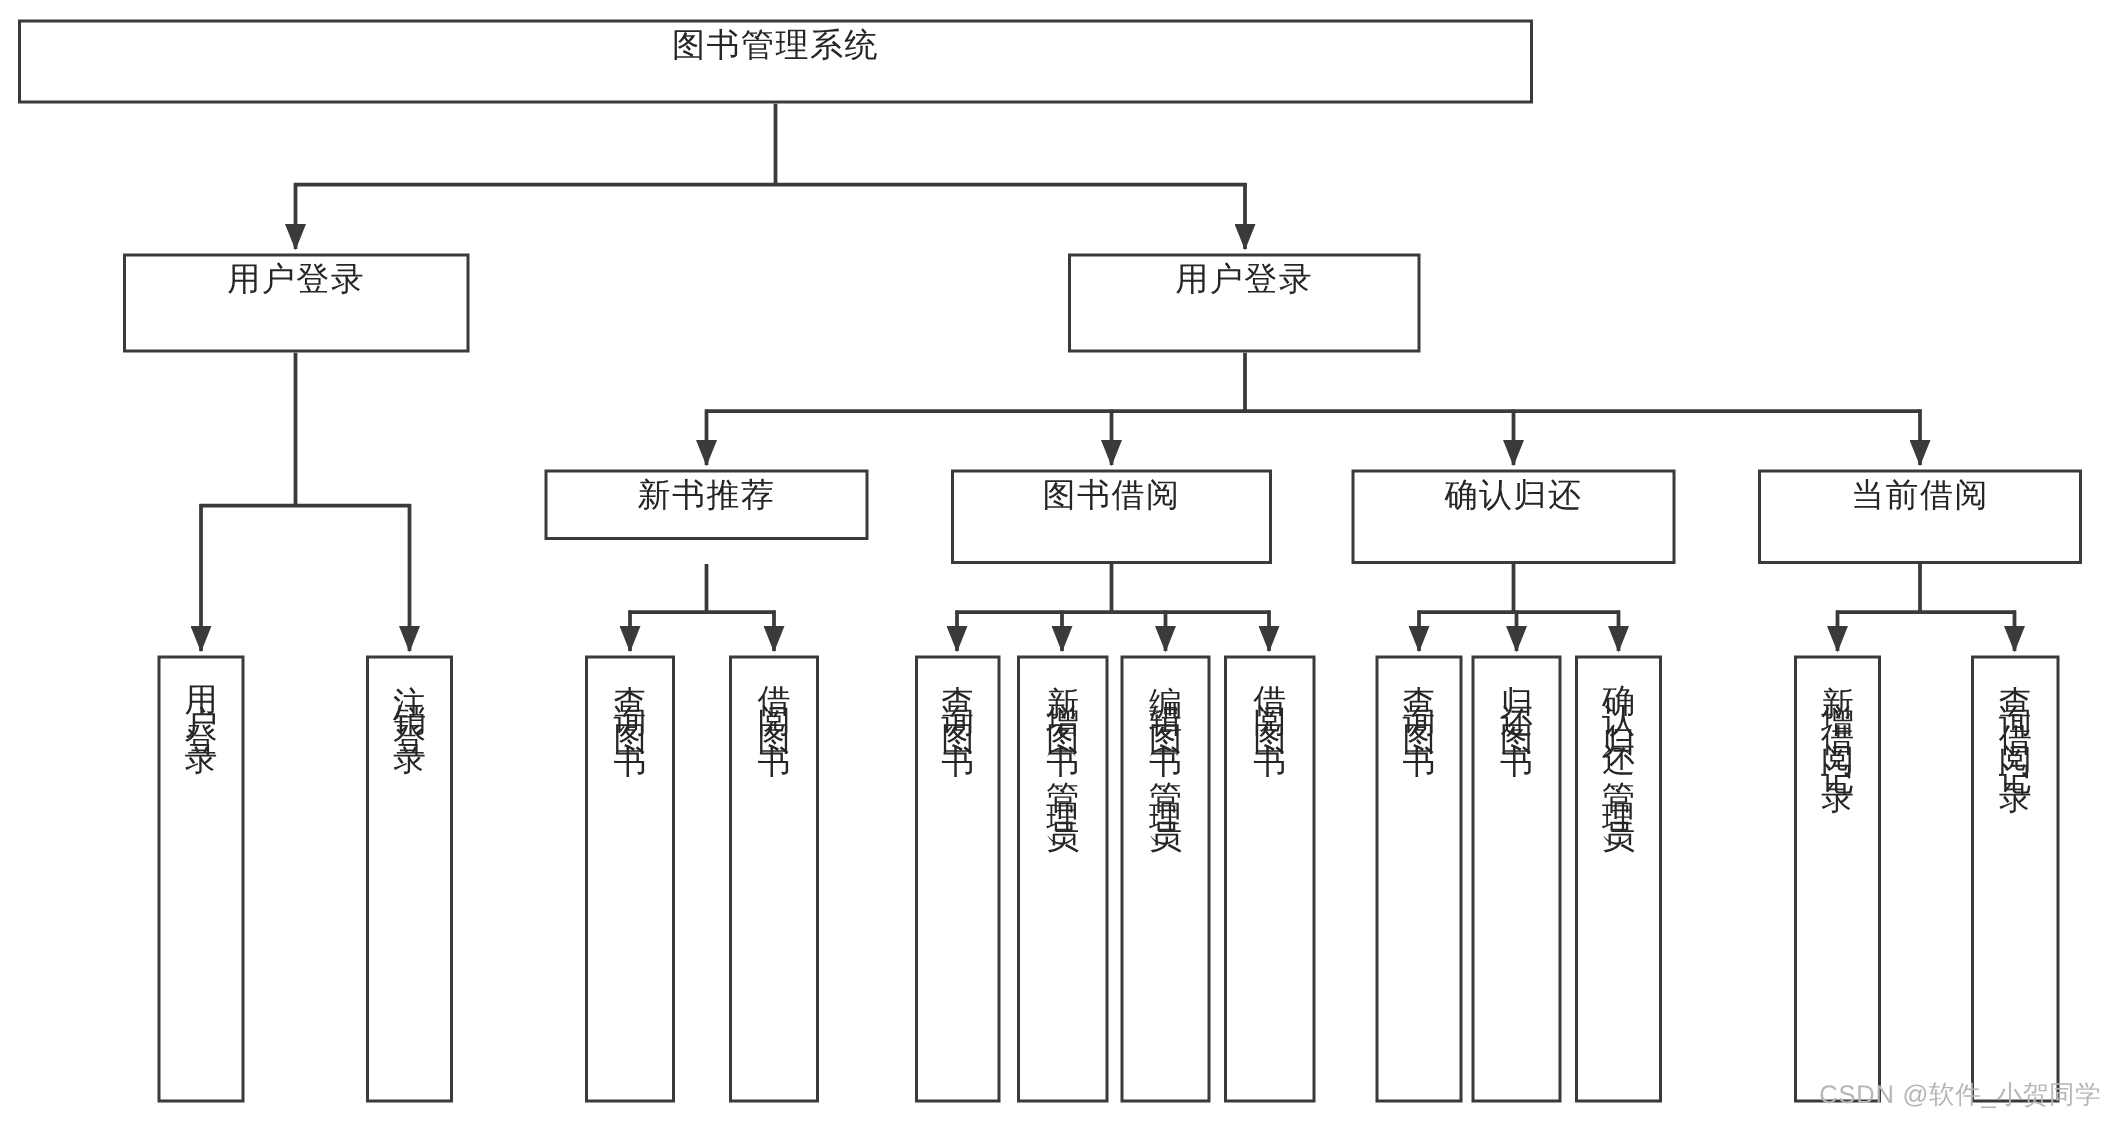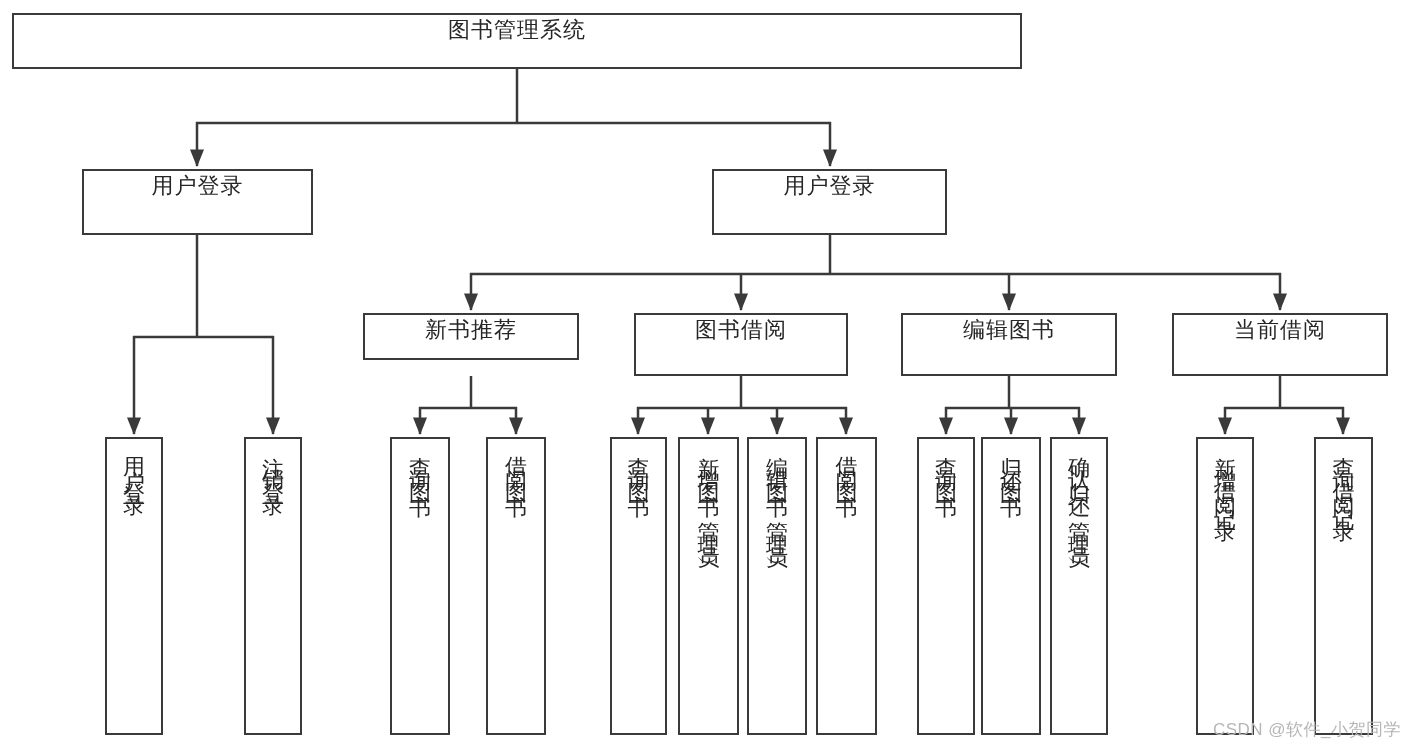--- a/index.html
+++ b/index.html
@@ -114,21 +114,21 @@
     <span class="hlabel">用户登录</span>
   </div>
 
   <div class="node" style="left:363px;top:313px;width:216px;height:47px">
     <span class="hlabel">新书推荐</span>
   </div>
   <div class="node" style="left:634px;top:313px;width:214px;height:63px">
     <span class="hlabel">图书借阅</span>
   </div>
   <div class="node" style="left:901px;top:313px;width:216px;height:63px">
-    <span class="hlabel">编辑图书</span>
+    <span class="hlabel">确认归还</span>
   </div>
   <div class="node" style="left:1172px;top:313px;width:216px;height:63px">
     <span class="hlabel">当前借阅</span>
   </div>
 
   <div class="node" style="left:105px;top:437px;width:58px;height:298px">
     <span class="vtext">用户登录</span>
   </div>
   <div class="node" style="left:244px;top:437px;width:58px;height:298px">
     <span class="vtext">注销登录</span>

